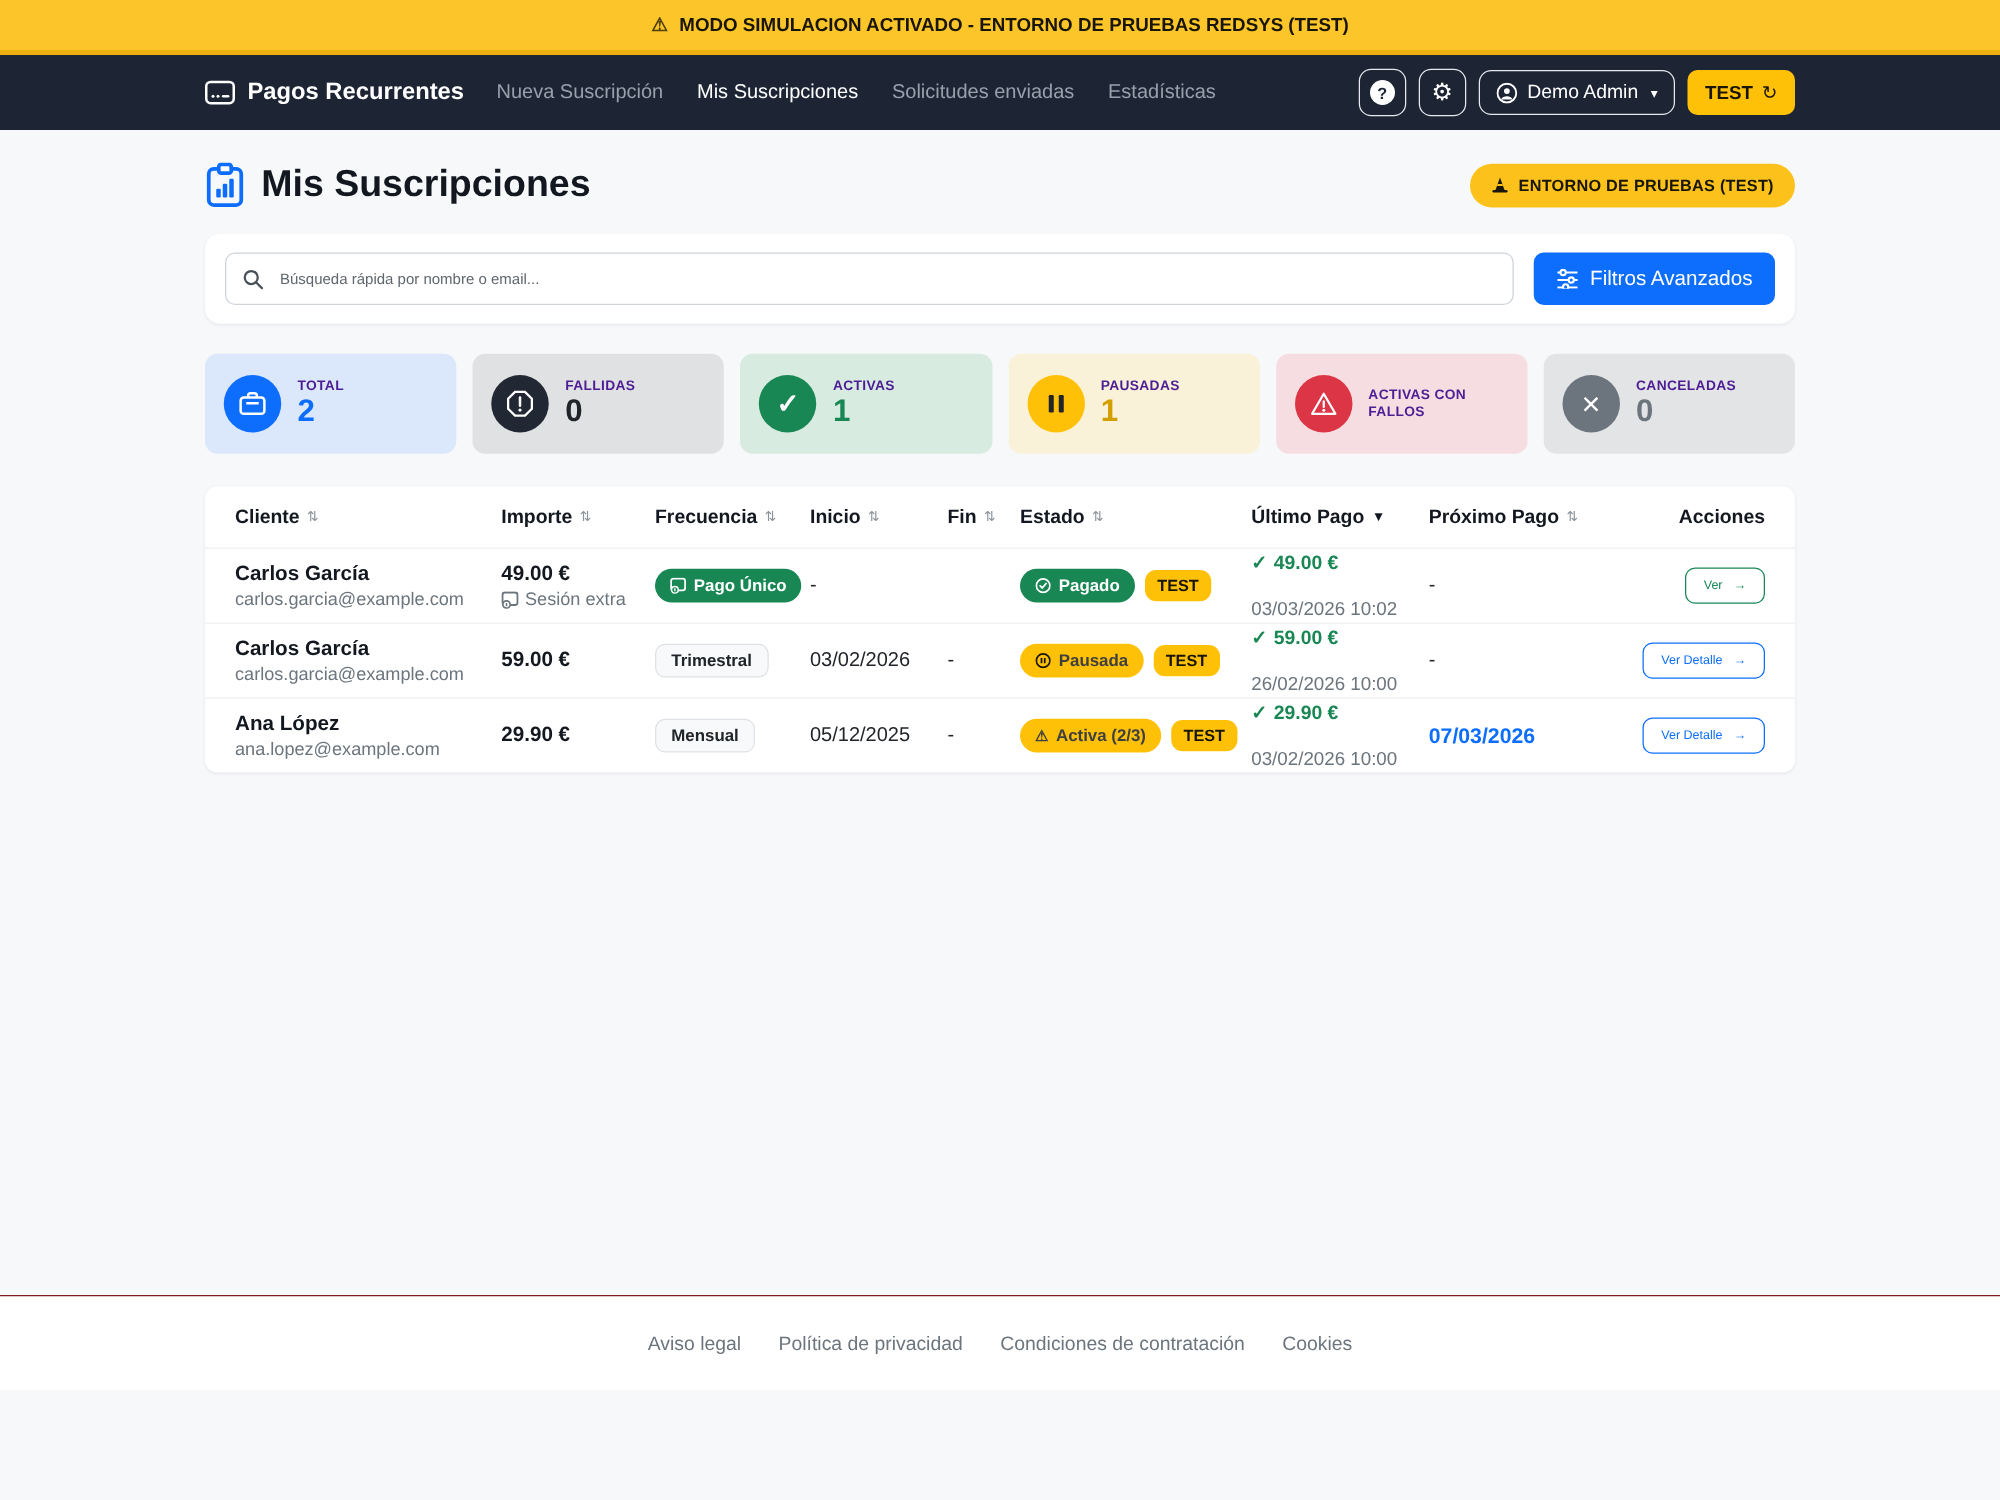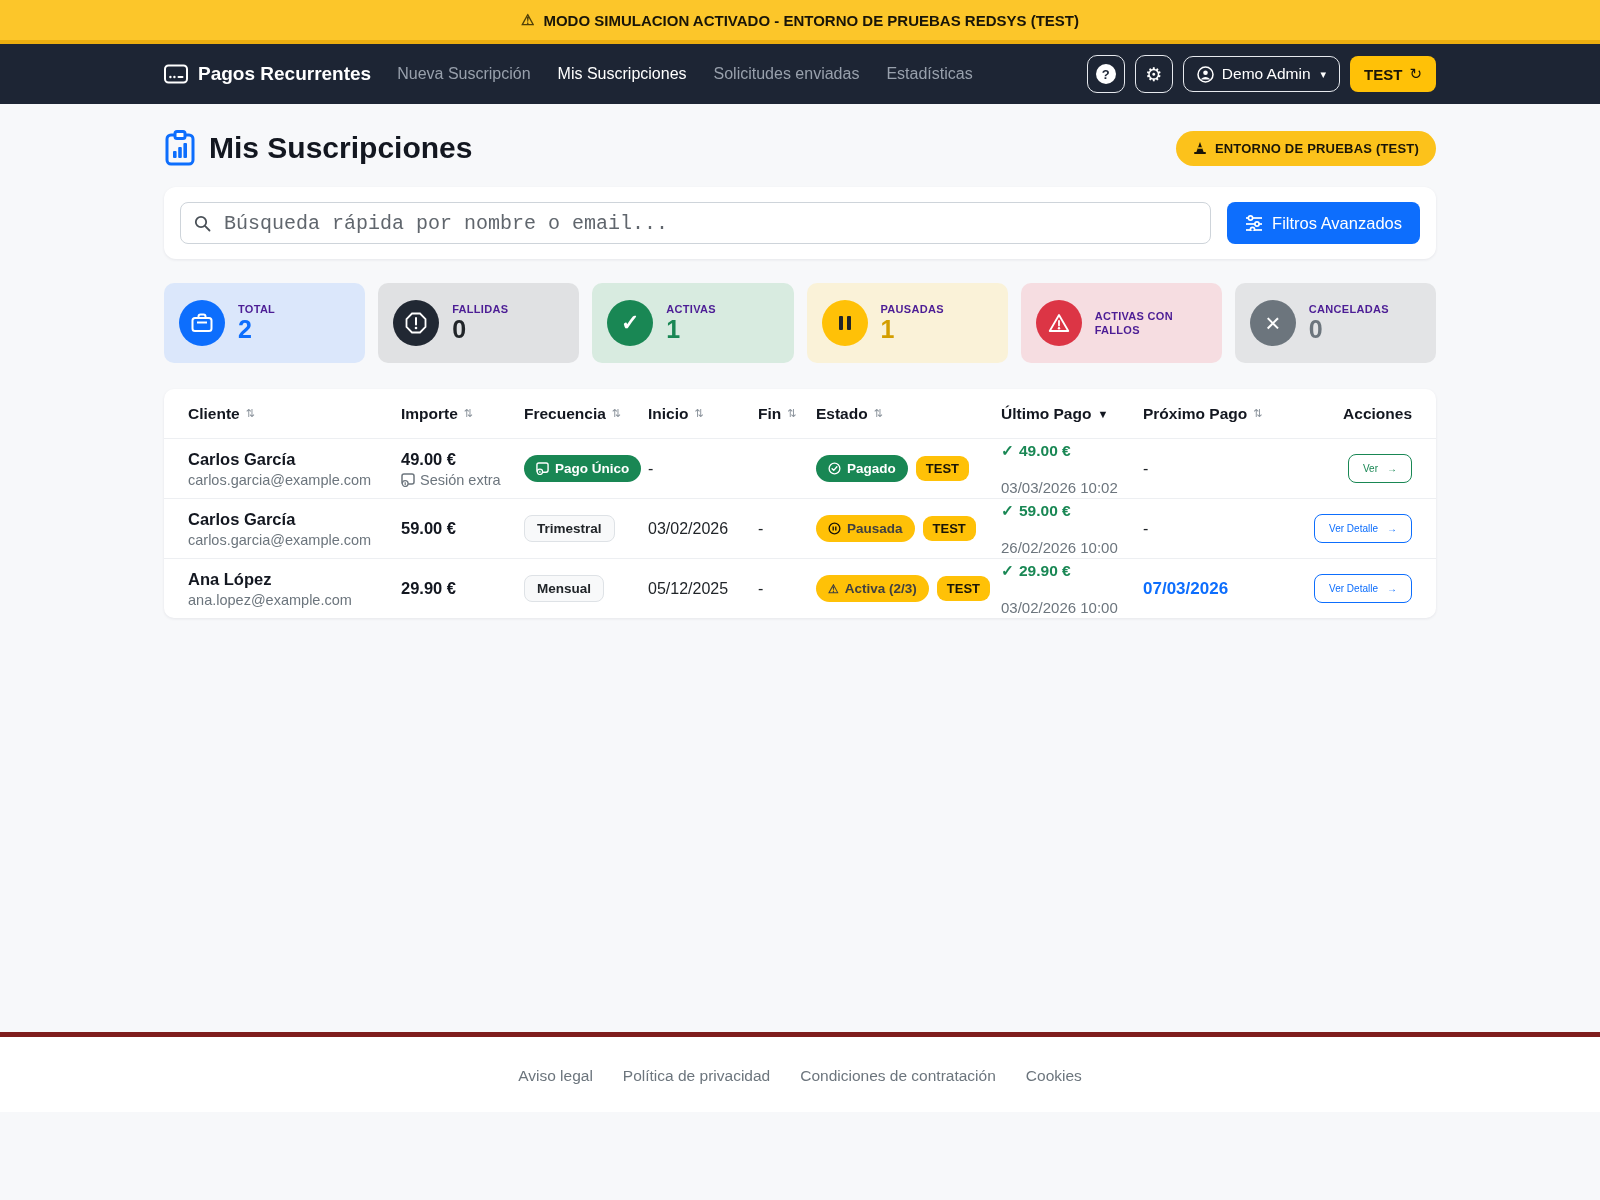--- a/index.html
+++ b/index.html
@@ -51,22 +51,22 @@
     display:flex; align-items:center; gap:8px; background:#fcc21b; border-radius:999px;
     padding:10px 17px; font-size:13px; font-weight:bold; color:#191508; letter-spacing:.2px;
   }
   
   .search-card {
     margin-top:21px; background:#fff; border-radius:12px; padding:15px 16px;
     box-shadow:0 1px 3px rgba(20,30,50,.08); display:flex; gap:16px; align-items:center;
   }
   .input-group { flex:1; display:flex; border:1px solid #ced4da; border-radius:8px; background:#fff; height:42px; }
   .ig-icon { display:flex; align-items:center; padding:0 11px 0 13px; color:#495057; }
-  .search-input { flex:1; border:none; outline:none; font-size:20px; color:#be185d; background:transparent;
-    font-family:Liberation Mono, monospace; padding-right:12px; }
+  .search-input { flex:1; border:none; outline:none; font-size:12px; color:#be185d; background:transparent;
+    font-family:Liberation Sans, sans-serif; padding-right:12px; }
   .search-input::placeholder { color:#60666d; }
   .filters-btn {
     display:flex; align-items:center; gap:9px; background:#0d6efd; color:#fff; border:none;
     border-radius:8px; height:42px; padding:0 18px; font-size:16.5px; cursor:pointer;
     font-family:"Liberation Sans",sans-serif;
   }
   
   .stats-row { margin-top:24px; display:grid; grid-template-columns:repeat(6,1fr); gap:13px; }
   .stat-card { border-radius:10px; height:80px; padding:0 15px; display:flex; align-items:center; gap:13px; }
   .stat-icon { width:46px; height:46px; border-radius:50%; flex:0 0 auto;
@@ -108,21 +108,21 @@
   .lp-amount { display:flex; align-items:center; gap:5px; color:#198754; font-size:15.5px; font-weight:bold; }
   .lp-date { color:#6c757d; font-size:15px; margin-top:19px; }
   .next-link { color:#0d6efd; font-size:17px; font-weight:bold; cursor:pointer; }
   .action-cell { justify-self:end; }
   .btn-outline { display:inline-flex; align-items:center; gap:9px; background:#fff; border-radius:8px;
     padding:8px 14px; font-size:10px; cursor:pointer; font-family:"Liberation Sans",sans-serif; }
   .btn-outline.green { border:1px solid #198754; color:#198754; }
   .btn-outline.blue  { border:1px solid #0d6efd; color:#0d6efd; }
   .w-icon { display:inline-flex; align-items:center; }
   
-  .footer { flex:0 0 auto; background:#fff; border-top:5px solid #7f1d1d; text-align:center; padding:30px 0 27px; }
+  .footer { flex:0 0 auto; background:#fff; border-top:1px solid #7f1d1d; text-align:center; padding:30px 0 27px; }
   .footer-links { display:flex; justify-content:center; gap:30px; font-size:15.5px; color:#6c757d; }
   .footer-links span { cursor:pointer; }
   .copyright { margin-top:17px; font-size:16px; color:#6c757d; }
   .bottom-space { height:88px; background:#f7f8fa; flex:0 0 auto; }
 </style>
 </head>
 <body>
 
 <div class="banner">
   <span class="warn">⚠</span>

